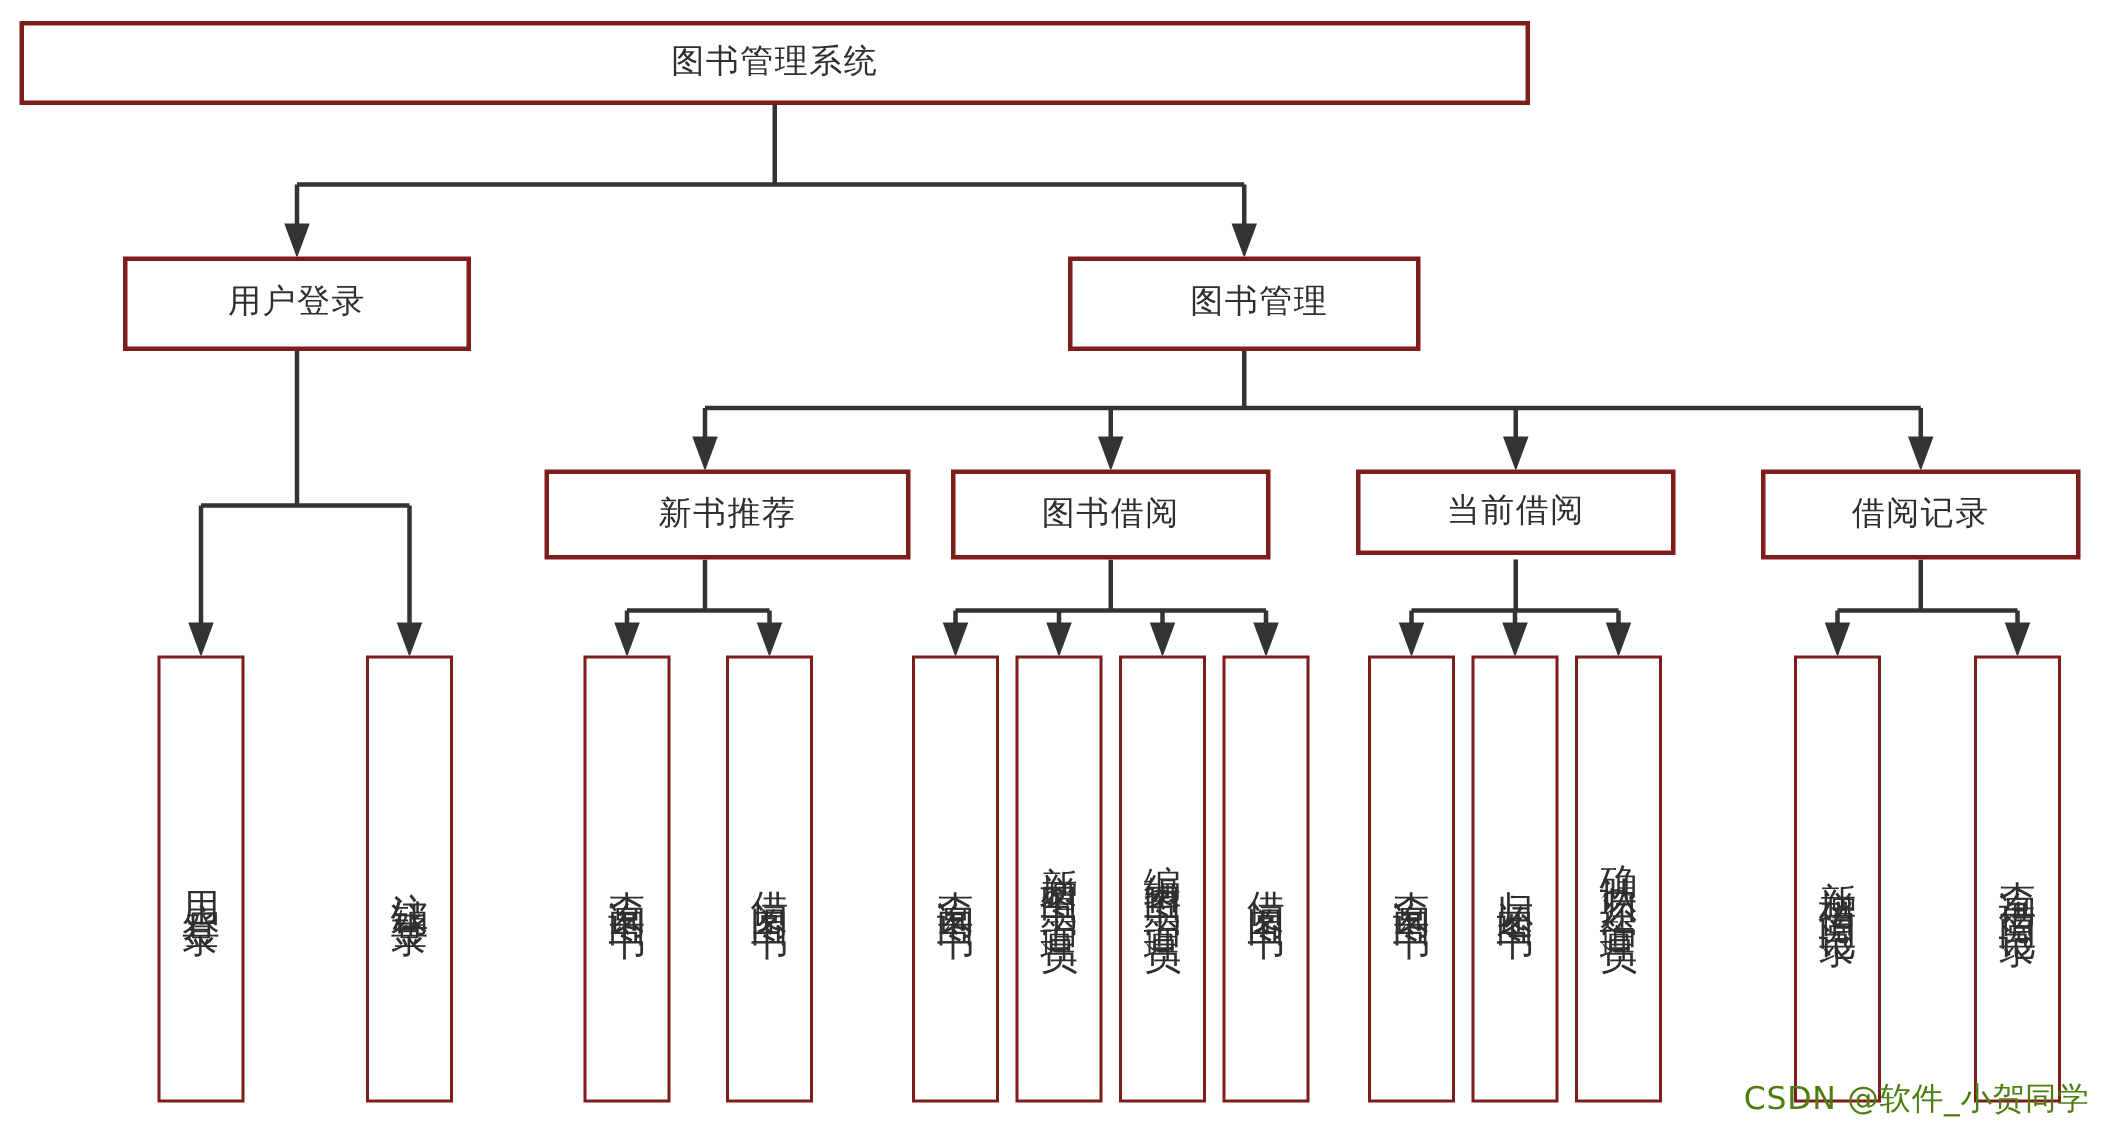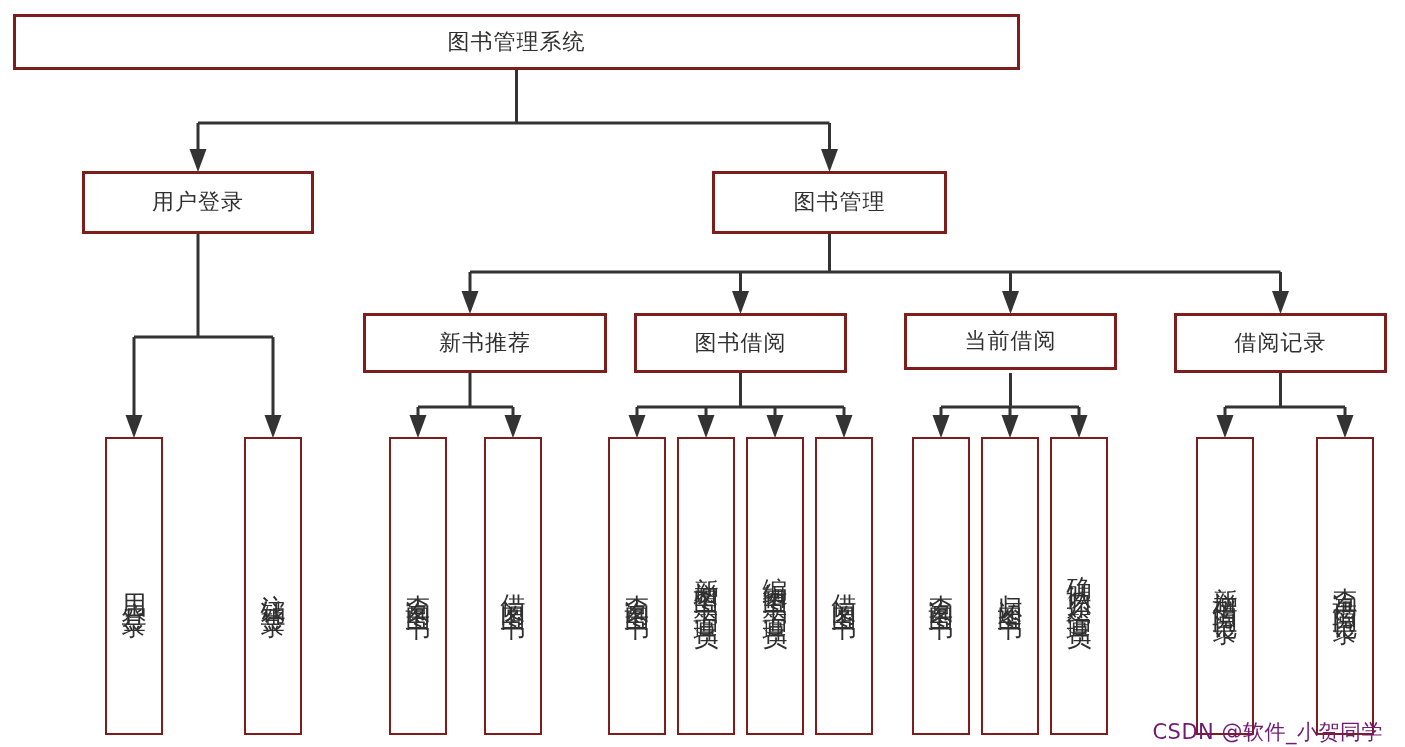--- a/index.html
+++ b/index.html
@@ -41,24 +41,24 @@
   .node-v {
     border-width: 2.5px;
     writing-mode: vertical-rl;
     font-size: 25px;
     letter-spacing: 7px;
     line-height: 1;
     padding-top: 4px;
   }
   #watermark {
     position: absolute;
-    right: 22px;
+    right: 12px;
     bottom: 1px;
     font-size: 21px;
-    color: #701a75;
+    color: #4d7c0f;
     letter-spacing: 0.5px;
     white-space: nowrap;
   }
 </style>
 </head>
 <body>
 
 <div id="canvas">
   <svg id="connectors" viewBox="0 0 1405 747" xmlns="http://www.w3.org/2000/svg">
       <path d="M 516.5 70 V 123 M 198 123 H 829.5 M 198 123 V 153 M 829.5 123 V 153 M 198 234 V 337 M 134 337 H 273 M 134 337 V 419 M 273 337 V 419 M 829.5 234 V 272 M 470 272 H 1280.5 M 470 272 V 295 M 740.5 272 V 295 M 1010.5 272 V 295 M 1280.5 272 V 295 M 470 373 V 407 M 418 407 H 513 M 418 407 V 419 M 513 407 V 419 M 740.5 373 V 407 M 637 407 H 844 M 637 407 V 419 M 706 407 V 419 M 775 407 V 419 M 844 407 V 419 M 1010.5 373 V 407 M 941 407 H 1079 M 941 407 V 419 M 1010 407 V 419 M 1079 407 V 419 M 1280.5 373 V 407 M 1225 407 H 1345 M 1225 407 V 419 M 1345 407 V 419 " fill="none" stroke="#333333" stroke-width="3"></path>

